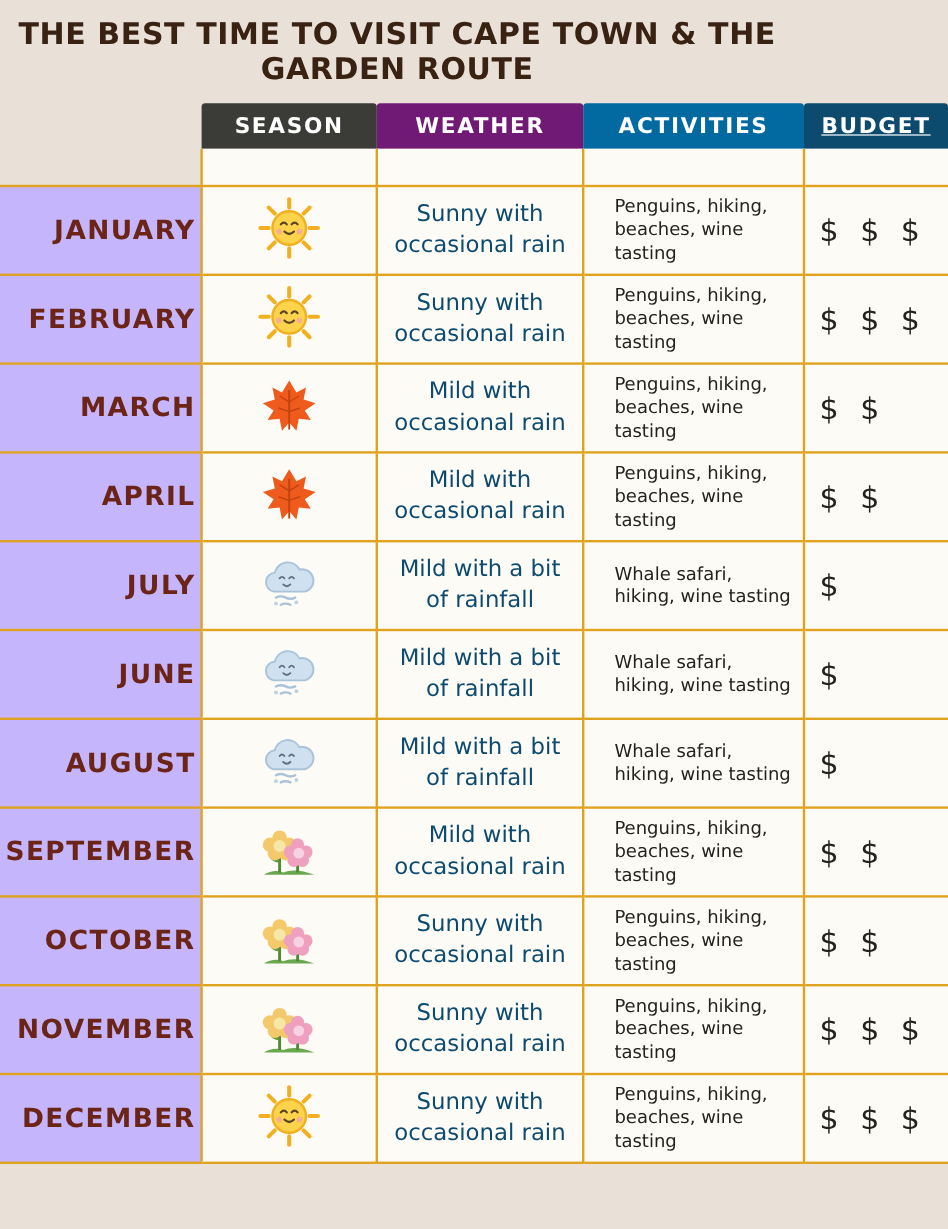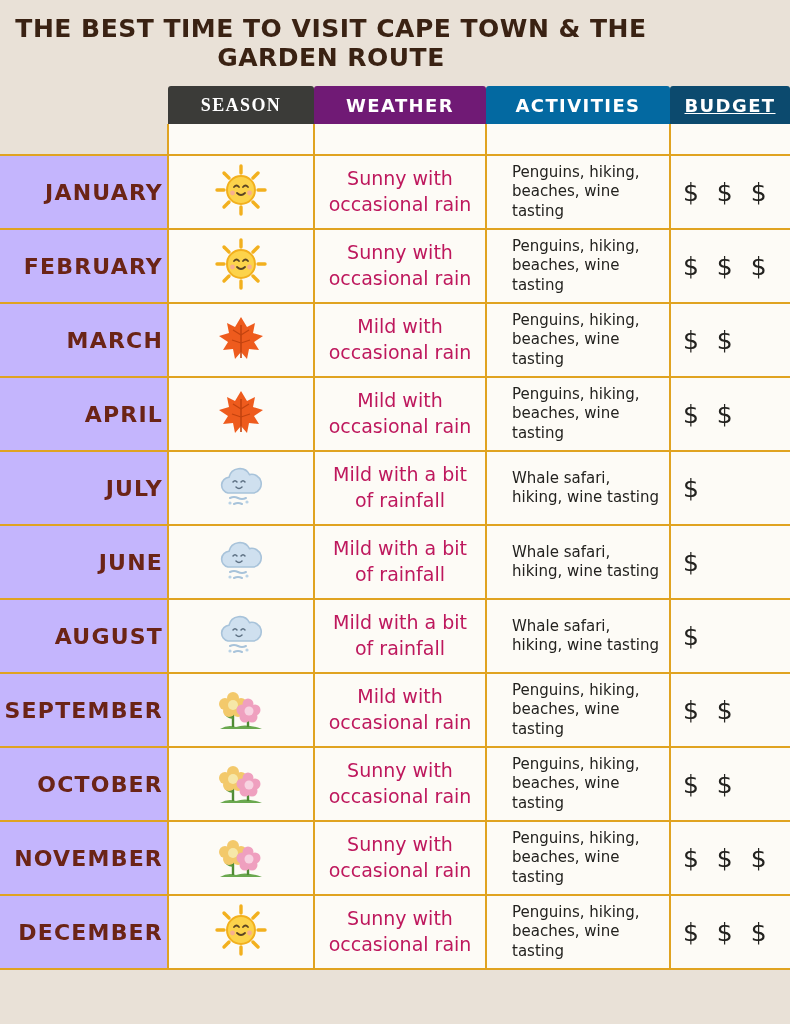--- a/index.html
+++ b/index.html
@@ -52,21 +52,21 @@
     display: block;
     color: #ffffff;
     font-weight: bold;
     font-size: 18px;
     letter-spacing: 1.4px;
     text-align: center;
     padding: 9px 2px 8px 2px;
     text-transform: uppercase;
     border-radius: 3px 3px 0 0;
   }
-  .hdr-season { background: #3b3b38; font-family: Liberation Serif, serif; }
+  .hdr-season { background: #3b3b38; }
   .hdr-weather { background: #701a75; }
   .hdr-activities { background: #0369a1; }
   .hdr-budget { background: #0c4a6e; text-decoration: underline; }
   .hdr-empty { background: transparent; }
 
   
   tr.subhead td {
     height: 28px;
     border-bottom: 2px solid #e0a321;
     background: #fdfbf6;
@@ -96,21 +96,21 @@
     padding: 6px 4px;
   }
   tbody.body-rows td.season {
     text-align: center;
     border-left: 2px solid #e0a321;
     border-right: 2px solid #e0a321;
   }
   tbody.body-rows td.weather {
     text-align: center;
     font-size: 19px;
-    color: #be185d;
+    color: #0c4a6e;
     line-height: 1.35;
     border-right: 2px solid #e0a321;
   }
   tbody.body-rows td.activities {
     text-align: left;
     font-size: 15px;
     color: #23221f;
     line-height: 1.3;
     border-right: 2px solid #e0a321;
     padding-left: 25px;

